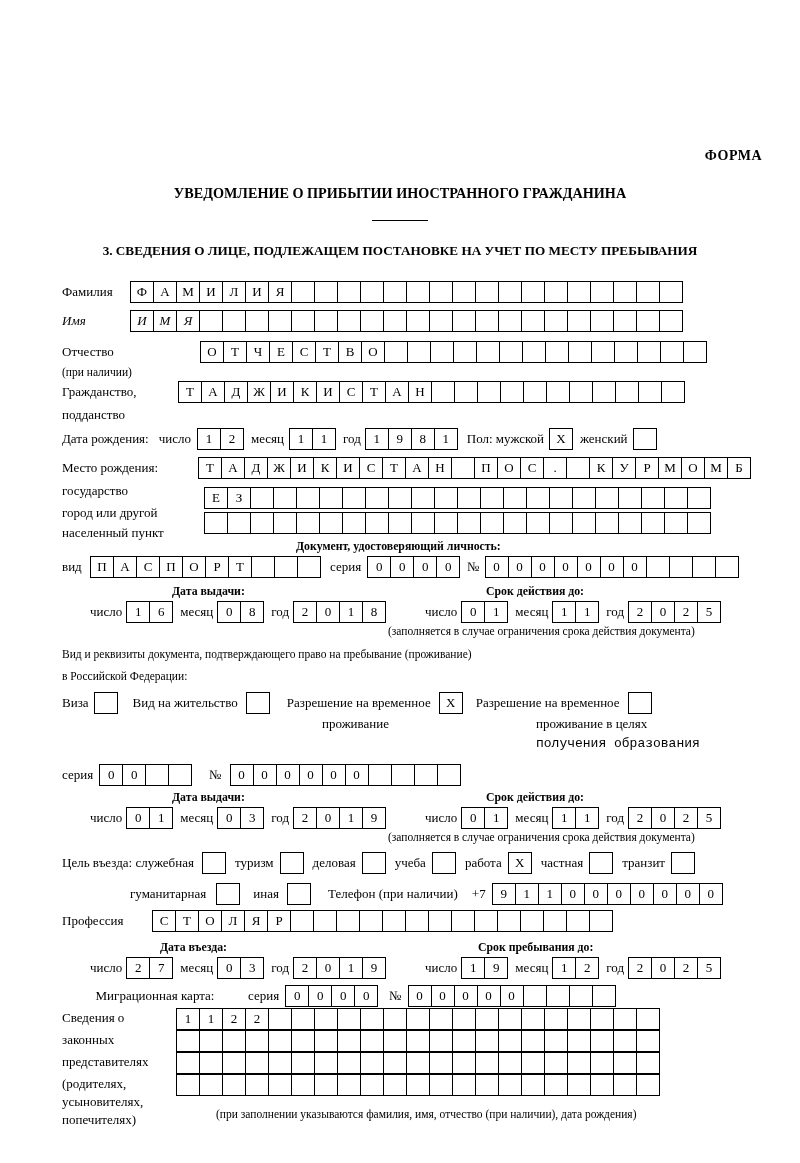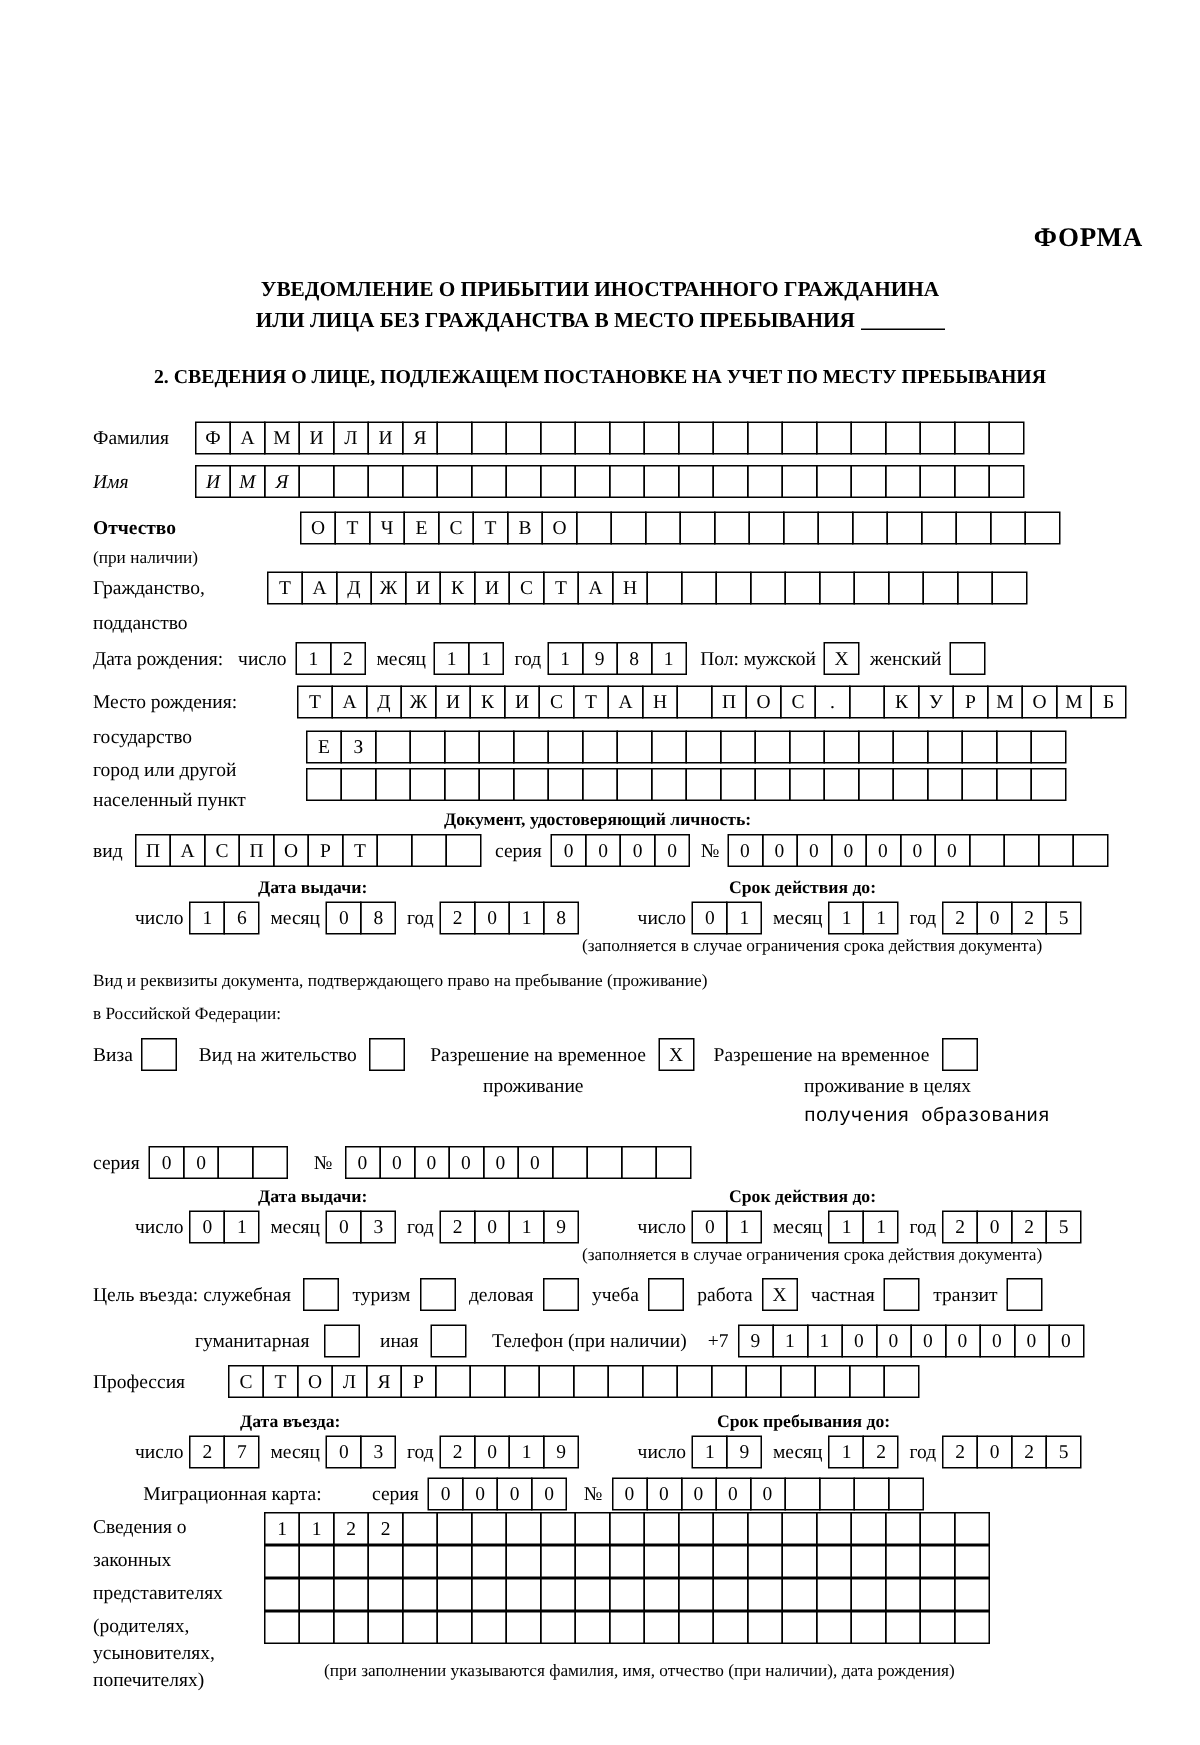--- a/index.html
+++ b/index.html
@@ -1,44 +1,44 @@
 <!DOCTYPE html>
 <html><head>
 <meta charset="utf-8">
 <style>
   html,body{margin:0;padding:0;background:#fff;}
   body{width:800px;height:1163px;font-family:"Liberation Serif",serif;color:#000;position:relative;}
   .page{width:800px;height:1163px;position:relative;box-sizing:border-box;padding:0;}
   .hdr{position:absolute;right:38px;top:38px;text-align:left;font-size:12.5px;line-height:1.45;}
   .hdr .sub{margin-top:9px;font-size:11.5px;line-height:1.4;}
-  .forma{position:absolute;right:38px;top:148px;font-weight:bold;font-size:18px;letter-spacing:.5px;}
+  .forma{position:absolute;right:38px;top:148px;font-weight:bold;font-size:14px;letter-spacing:.5px;}
   .title{position:absolute;left:0;right:0;top:183px;text-align:center;font-weight:bold;font-size:14.2px;line-height:1.45;}
   .title .u{display:inline-block;border-bottom:1px solid #000;width:56px;vertical-align:-2px;}
   .sect1{position:absolute;left:0;right:0;top:243px;text-align:center;font-weight:bold;font-size:13.2px;}
   .row{position:absolute;display:flex;align-items:center;}
   .lbl{font-size:13px;white-space:nowrap;}
   .lbl.sm{font-size:11.5px;}
   .lbl.b{font-weight:bold;}
   .boxes{display:flex;}
   .bx{width:24px;height:22px;border:1px solid #000;box-sizing:border-box;margin-right:-1px;display:flex;align-items:center;justify-content:center;font-size:13px;font-family:"Liberation Serif",serif;}
 </style>
 </head>
 <body>
 
 <div class="page">
 
 
   <div class="forma">ФОРМА</div>
 
   <div class="title">
     <div>УВЕДОМЛЕНИЕ О ПРИБЫТИИ ИНОСТРАННОГО ГРАЖДАНИНА</div>
-    <div><span>ИЛИ ЛИЦА БЕЗ ГРАЖДАНСТВА В МЕСТО ПРЕБЫВАНИЯ</span> <span class="u"></span></div>
+    <div> <span class="u"></span></div>
   </div>
 
-  <div class="sect1">2. СВЕДЕНИЯ О ЛИЦЕ, ПОДЛЕЖАЩЕМ ПОСТАНОВКЕ НА УЧЕТ ПО МЕСТУ ПРЕБЫВАНИЯ</div>
+  <div class="sect1">3. СВЕДЕНИЯ О ЛИЦЕ, ПОДЛЕЖАЩЕМ ПОСТАНОВКЕ НА УЧЕТ ПО МЕСТУ ПРЕБЫВАНИЯ</div>
 
   <div id="rows">
       <div class="row" style="left: 62px; top: 281px;">
         <div class="lbl" style="width: 68px;">Фамилия</div>
         <div class="boxes">
           <div class="bx">Ф</div>
           <div class="bx">А</div>
           <div class="bx">М</div>
           <div class="bx">И</div>
           <div class="bx">Л</div>
@@ -86,21 +86,21 @@
           <div class="bx"></div>
           <div class="bx"></div>
           <div class="bx"></div>
           <div class="bx"></div>
           <div class="bx"></div>
           <div class="bx"></div>
           <div class="bx"></div>
         </div>
       </div>
       <div class="row" style="left: 62px; top: 341px;">
-        <div class="lbl" style="width: 138px; font-weight: bold;">Отчество</div>
+        <div class="lbl" style="width: 138px;">Отчество</div>
         <div class="boxes">
           <div class="bx">О</div>
           <div class="bx">Т</div>
           <div class="bx">Ч</div>
           <div class="bx">Е</div>
           <div class="bx">С</div>
           <div class="bx">Т</div>
           <div class="bx">В</div>
           <div class="bx">О</div>
           <div class="bx"></div>

